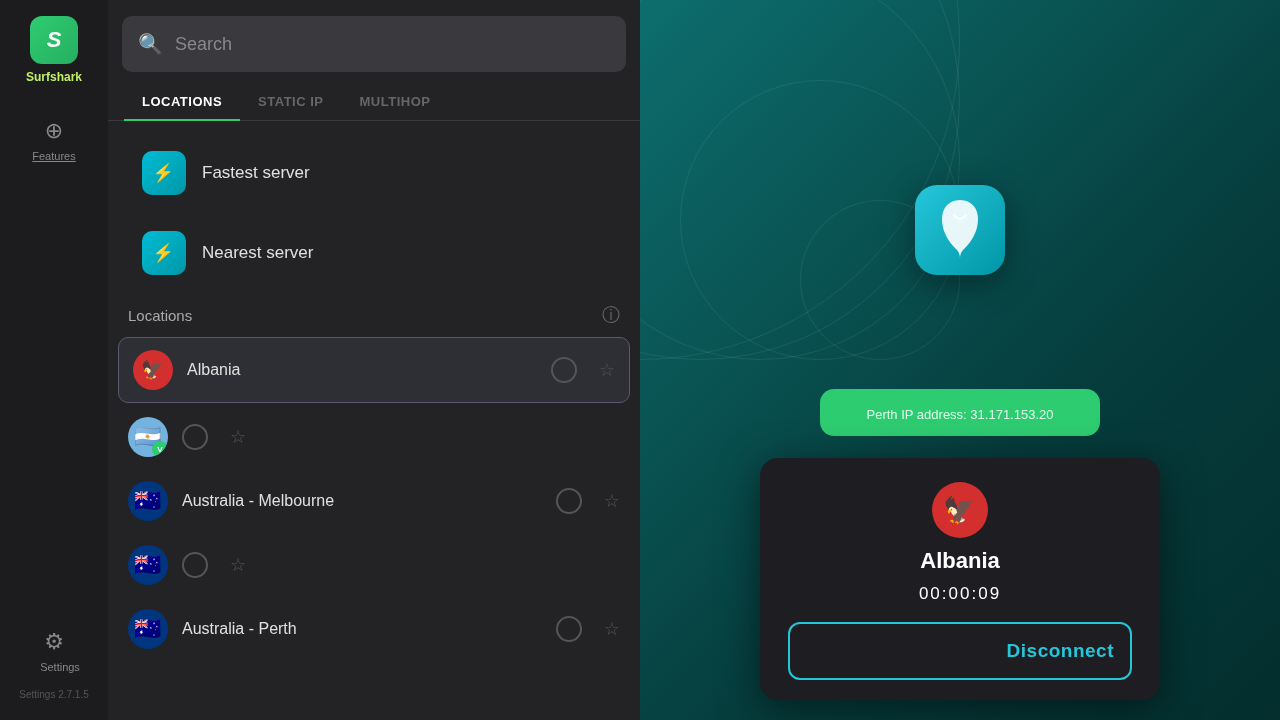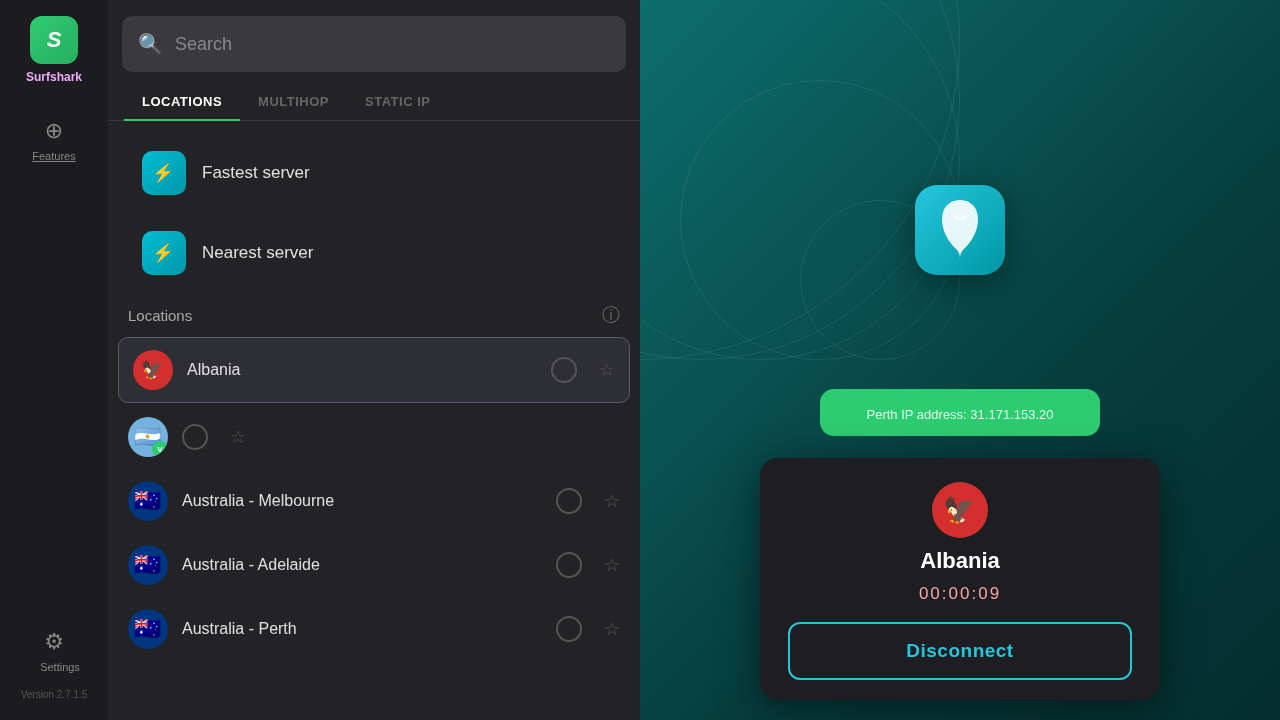--- a/index.html
+++ b/index.html
@@ -40,21 +40,21 @@
       align-items: center;
       justify-content: center;
     }
     .logo-s {
       color: white;
       font-size: 22px;
       font-weight: bold;
       font-style: italic;
     }
     .sidebar-brand {
-      color: #f0abfc;
+      color: #bef264;
       font-size: 12px;
       font-weight: 600;
     }
     .sidebar-nav-item {
       display: flex;
       flex-direction: column;
       align-items: center;
       gap: 6px;
       padding: 14px 10px;
       cursor: pointer;
@@ -369,36 +369,37 @@
       align-items: center;
       justify-content: center;
       font-size: 26px;
     }
     .popup-country {
       color: #ffffff;
       font-size: 22px;
       font-weight: 600;
     }
     .popup-timer {
-      color: #fca5a5;
+      color: #ffffff;
       font-size: 17px;
       letter-spacing: 2px;
     }
     .disconnect-btn {
       width: 100%;
       padding: 16px;
       background: transparent;
       border: 2px solid #26c6da;
       border-radius: 12px;
       color: #26c6da;
       font-size: 19px;
       font-weight: 600;
       cursor: pointer;
       margin-top: 8px;
       letter-spacing: 0.5px;
+      text-align: right;
     }
   </style>
 </head>
 <body>
 
 <div class="sidebar">
   <div class="sidebar-logo">
     <div class="logo-icon">
       <span class="logo-s">S</span>
     </div>
@@ -409,34 +410,34 @@
     <span class="nav-icon">⊕</span>
     <span class="nav-label">Features</span>
   </div>
 
   <div class="sidebar-spacer"></div>
 
   <div class="sidebar-settings">
     <span class="nav-icon">⚙</span>
     <span class="nav-label">Settings</span>
   </div>
-  <span class="version-text">Version 2.7.1.5</span>
+  <span class="version-text">Settings 2.7.1.5</span>
 </div>
 
 <div class="left-panel">
 
   <div class="search-bar">
     <span class="search-icon-wrap">🔍</span>
     <input class="search-input" type="text" placeholder="Search" style="">
   </div>
 
   <div class="tabs-row">
     <div class="tab-item active">LOCATIONS</div>
+    <div class="tab-item">STATIC IP</div>
     <div class="tab-item">MULTIHOP</div>
-    <div class="tab-item">STATIC IP</div>
   </div>
 
   <div class="quick-option">
     <div class="quick-icon">⚡</div>
     <span class="quick-label">Fastest server</span>
   </div>
 
   <div class="quick-option">
     <div class="quick-icon">⚡</div>
     <span class="quick-label">Nearest server</span>
@@ -467,21 +468,20 @@
 
     <div class="country-row">
       <div class="flag-wrap" style="background:#003580; border-radius:50%; font-size:22px;">🇦🇺</div>
       <span class="country-name">Australia - Melbourne</span>
       <div class="connect-circle"></div>
       <span class="star-icon">☆</span>
     </div>
 
     <div class="country-row">
       <div class="flag-wrap" style="background:#003580; border-radius:50%; font-size:22px;">🇦🇺</div>
-      <span class="country-name">Australia - Adelaide</span>
       <div class="connect-circle"></div>
       <span class="star-icon">☆</span>
     </div>
 
     <div class="country-row">
       <div class="flag-wrap" style="background:#003580; border-radius:50%; font-size:22px;">🇦🇺</div>
       <span class="country-name">Australia - Perth</span>
       <div class="connect-circle"></div>
       <span class="star-icon">☆</span>
     </div>

